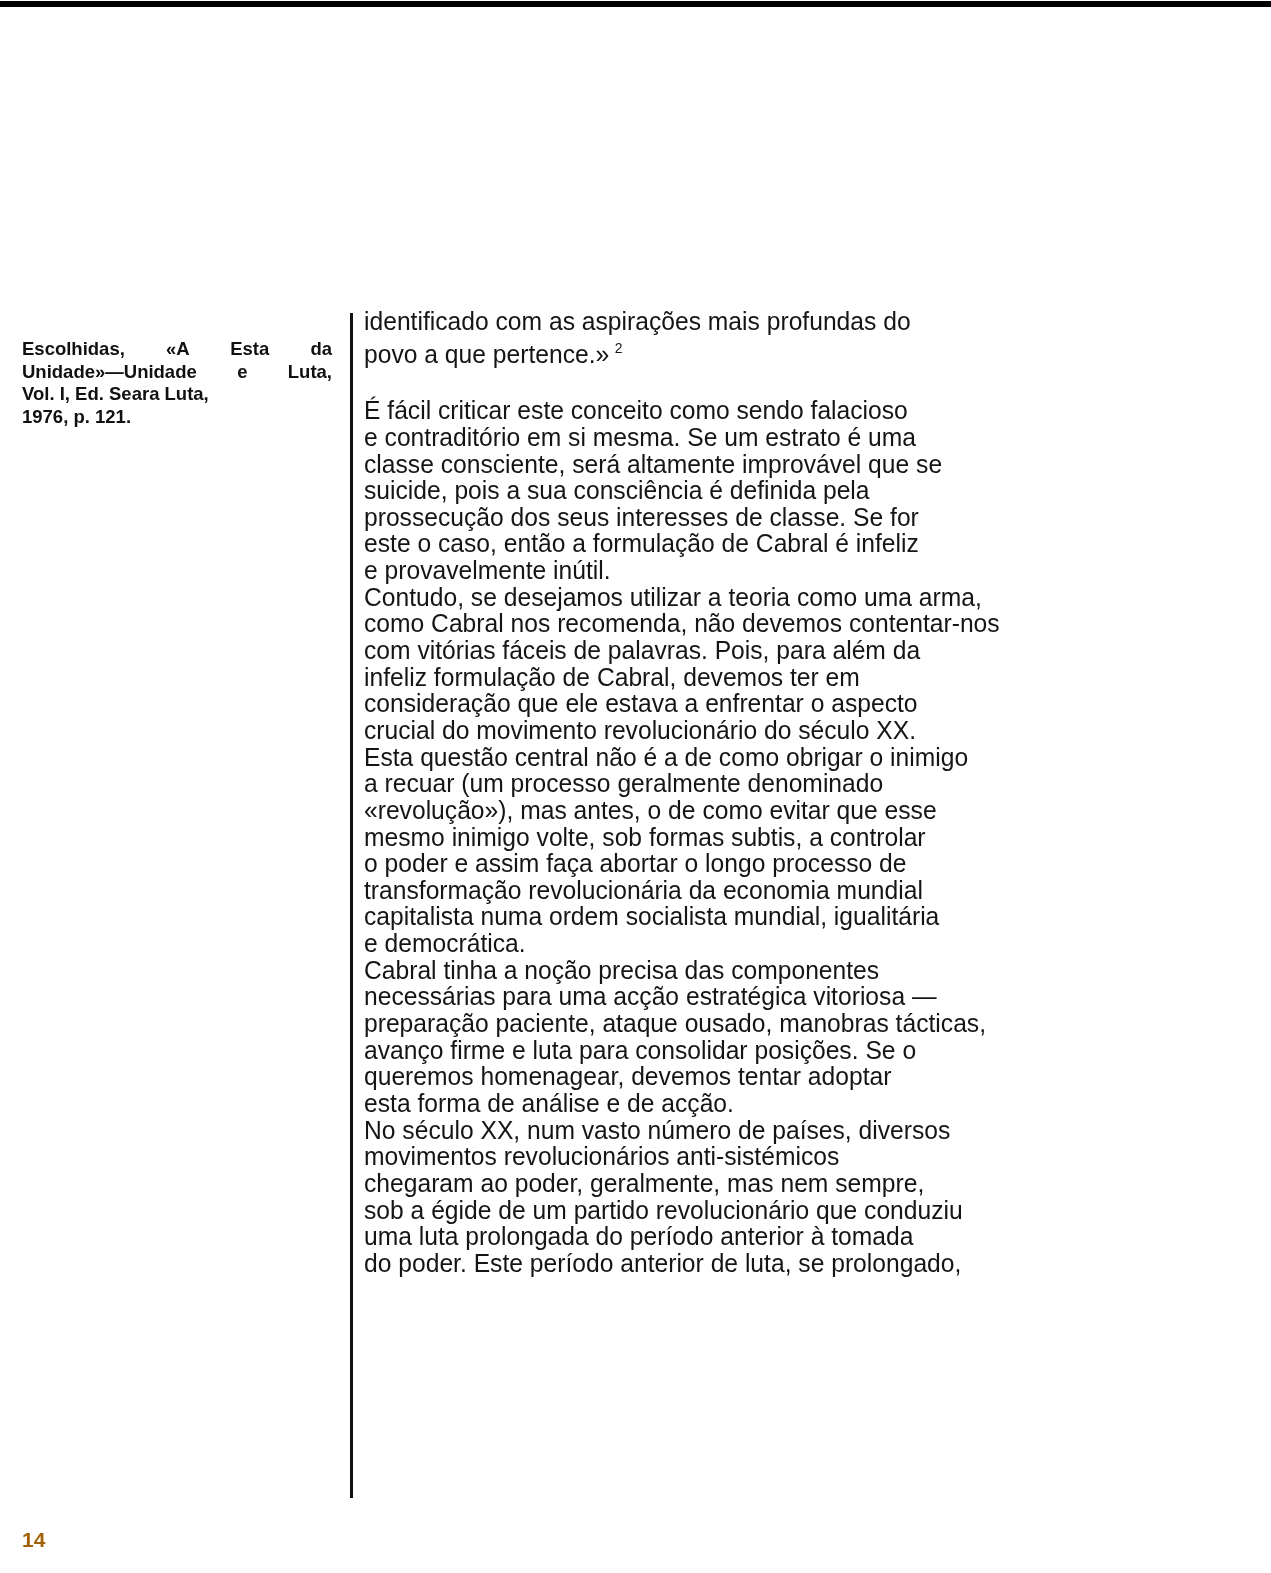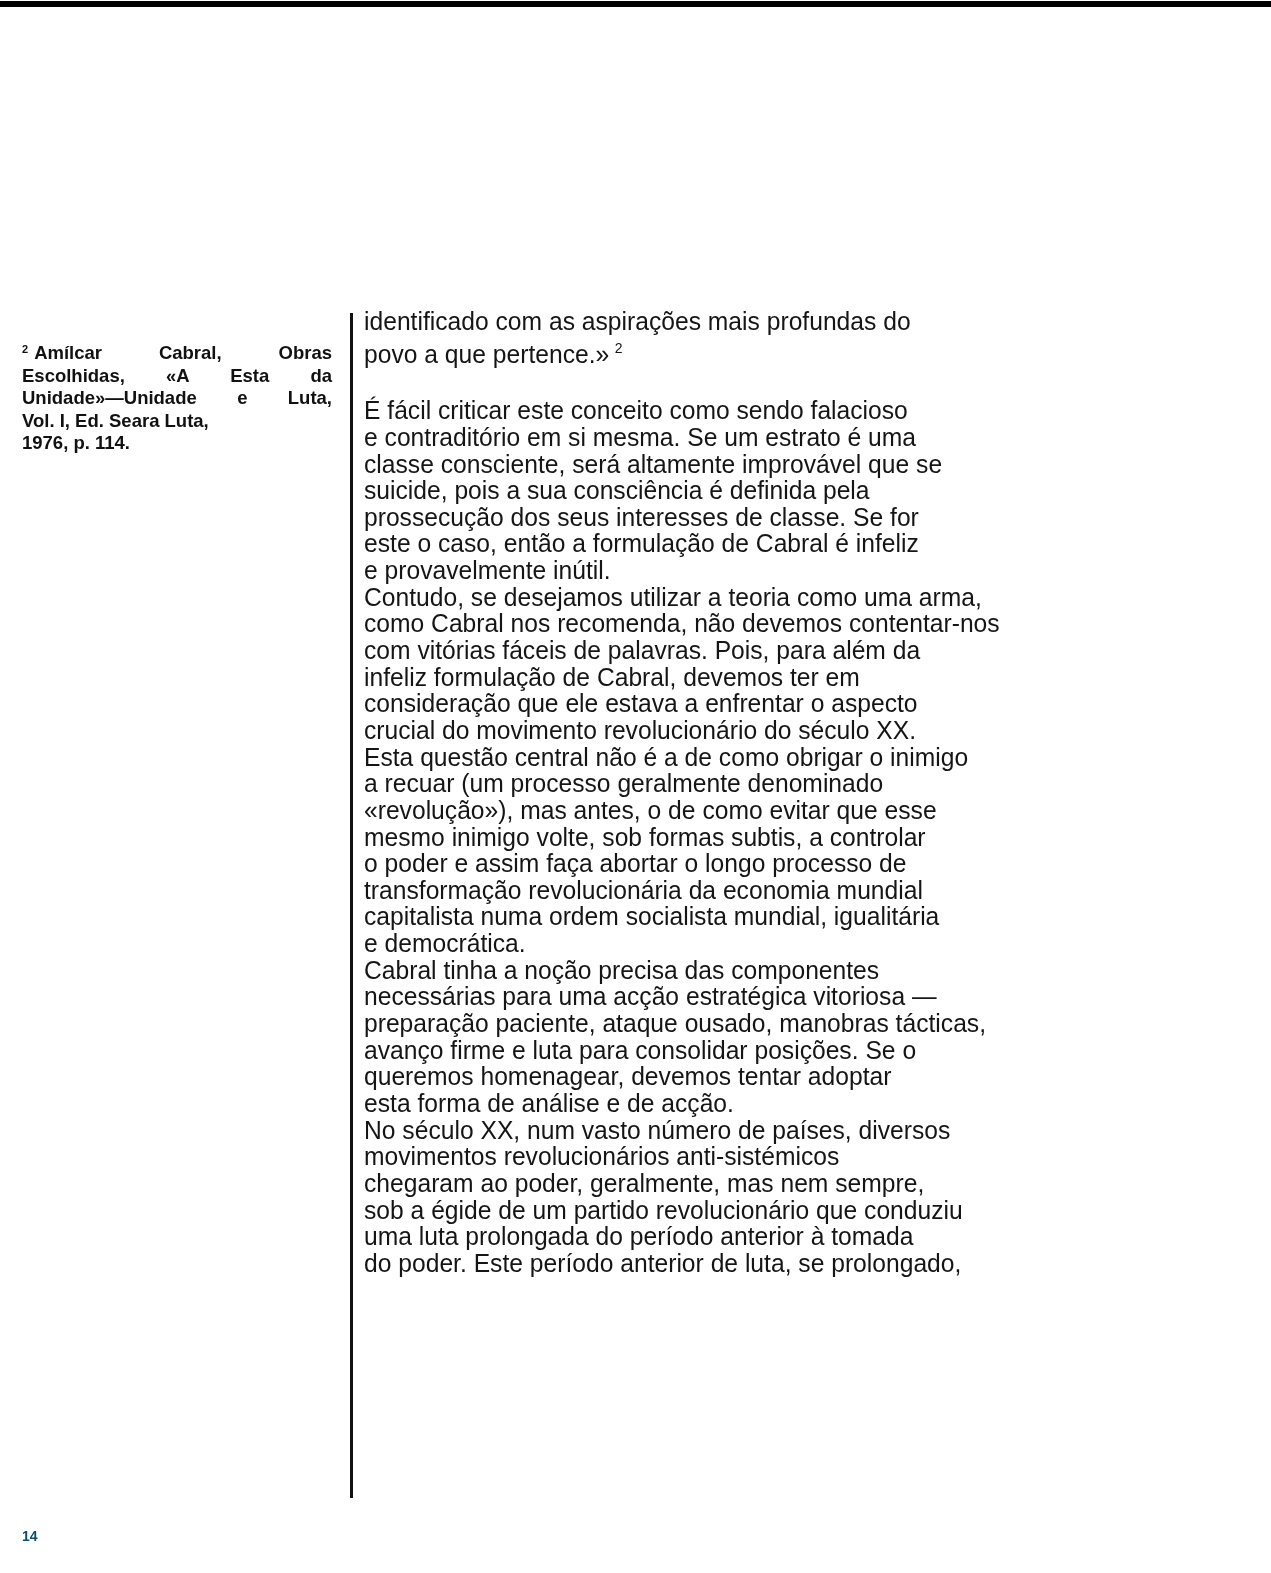--- a/index.html
+++ b/index.html
@@ -22,34 +22,33 @@
     .body-text {
       position: absolute; left: 364px; top: 308px; width: 900px;
       font-size: 26.5px; line-height: 26.65px; color: #151515;
       font-family: "Liberation Sans Narrow", "Liberation Sans", "DejaVu Sans", sans-serif;
       transform-origin: 0 0; transform: scaleX(0.93);
     }
     .body-text .line { display: block; white-space: nowrap; height: 26.65px; }
     .body-text .gap { height: 36px; }
     .body-text sup { font-size: 15px; vertical-align: 10px; margin-left: 6px; }
     .page-number {
-      position: absolute; left: 22px; top: 1528px; font-weight: bold; font-size: 14px; color: #0c4a6e; text-align: center;
+      position: absolute; left: 22px; top: 1528px; font-weight: bold; font-size: 21px; color: #a16207; text-align: center;
     }
   </style>
 </head>
 <body>
 
 <div class="top-bar"></div>
 
 <div class="sidenote">
-  <span class="line just"><sup>2</sup><span>Amílcar Cabral, Obras</span></span>
   <span class="line just">Escolhidas, «A Esta da</span>
   <span class="line just">Unidade»—Unidade e Luta,</span>
   <span class="line">Vol. I, Ed. Seara Luta,</span>
-  <span class="line">1976, p. 114.</span>
+  <span class="line">1976, p. 121.</span>
 </div>
 
 <div class="rule"></div>
 
 <div class="body-text">
   <div>
     <span class="line">identificado com as aspirações mais profundas do</span>
     <span class="line"><span>povo a que pertence.»</span><sup>2</sup></span>
   </div>
   <div class="gap"></div>

